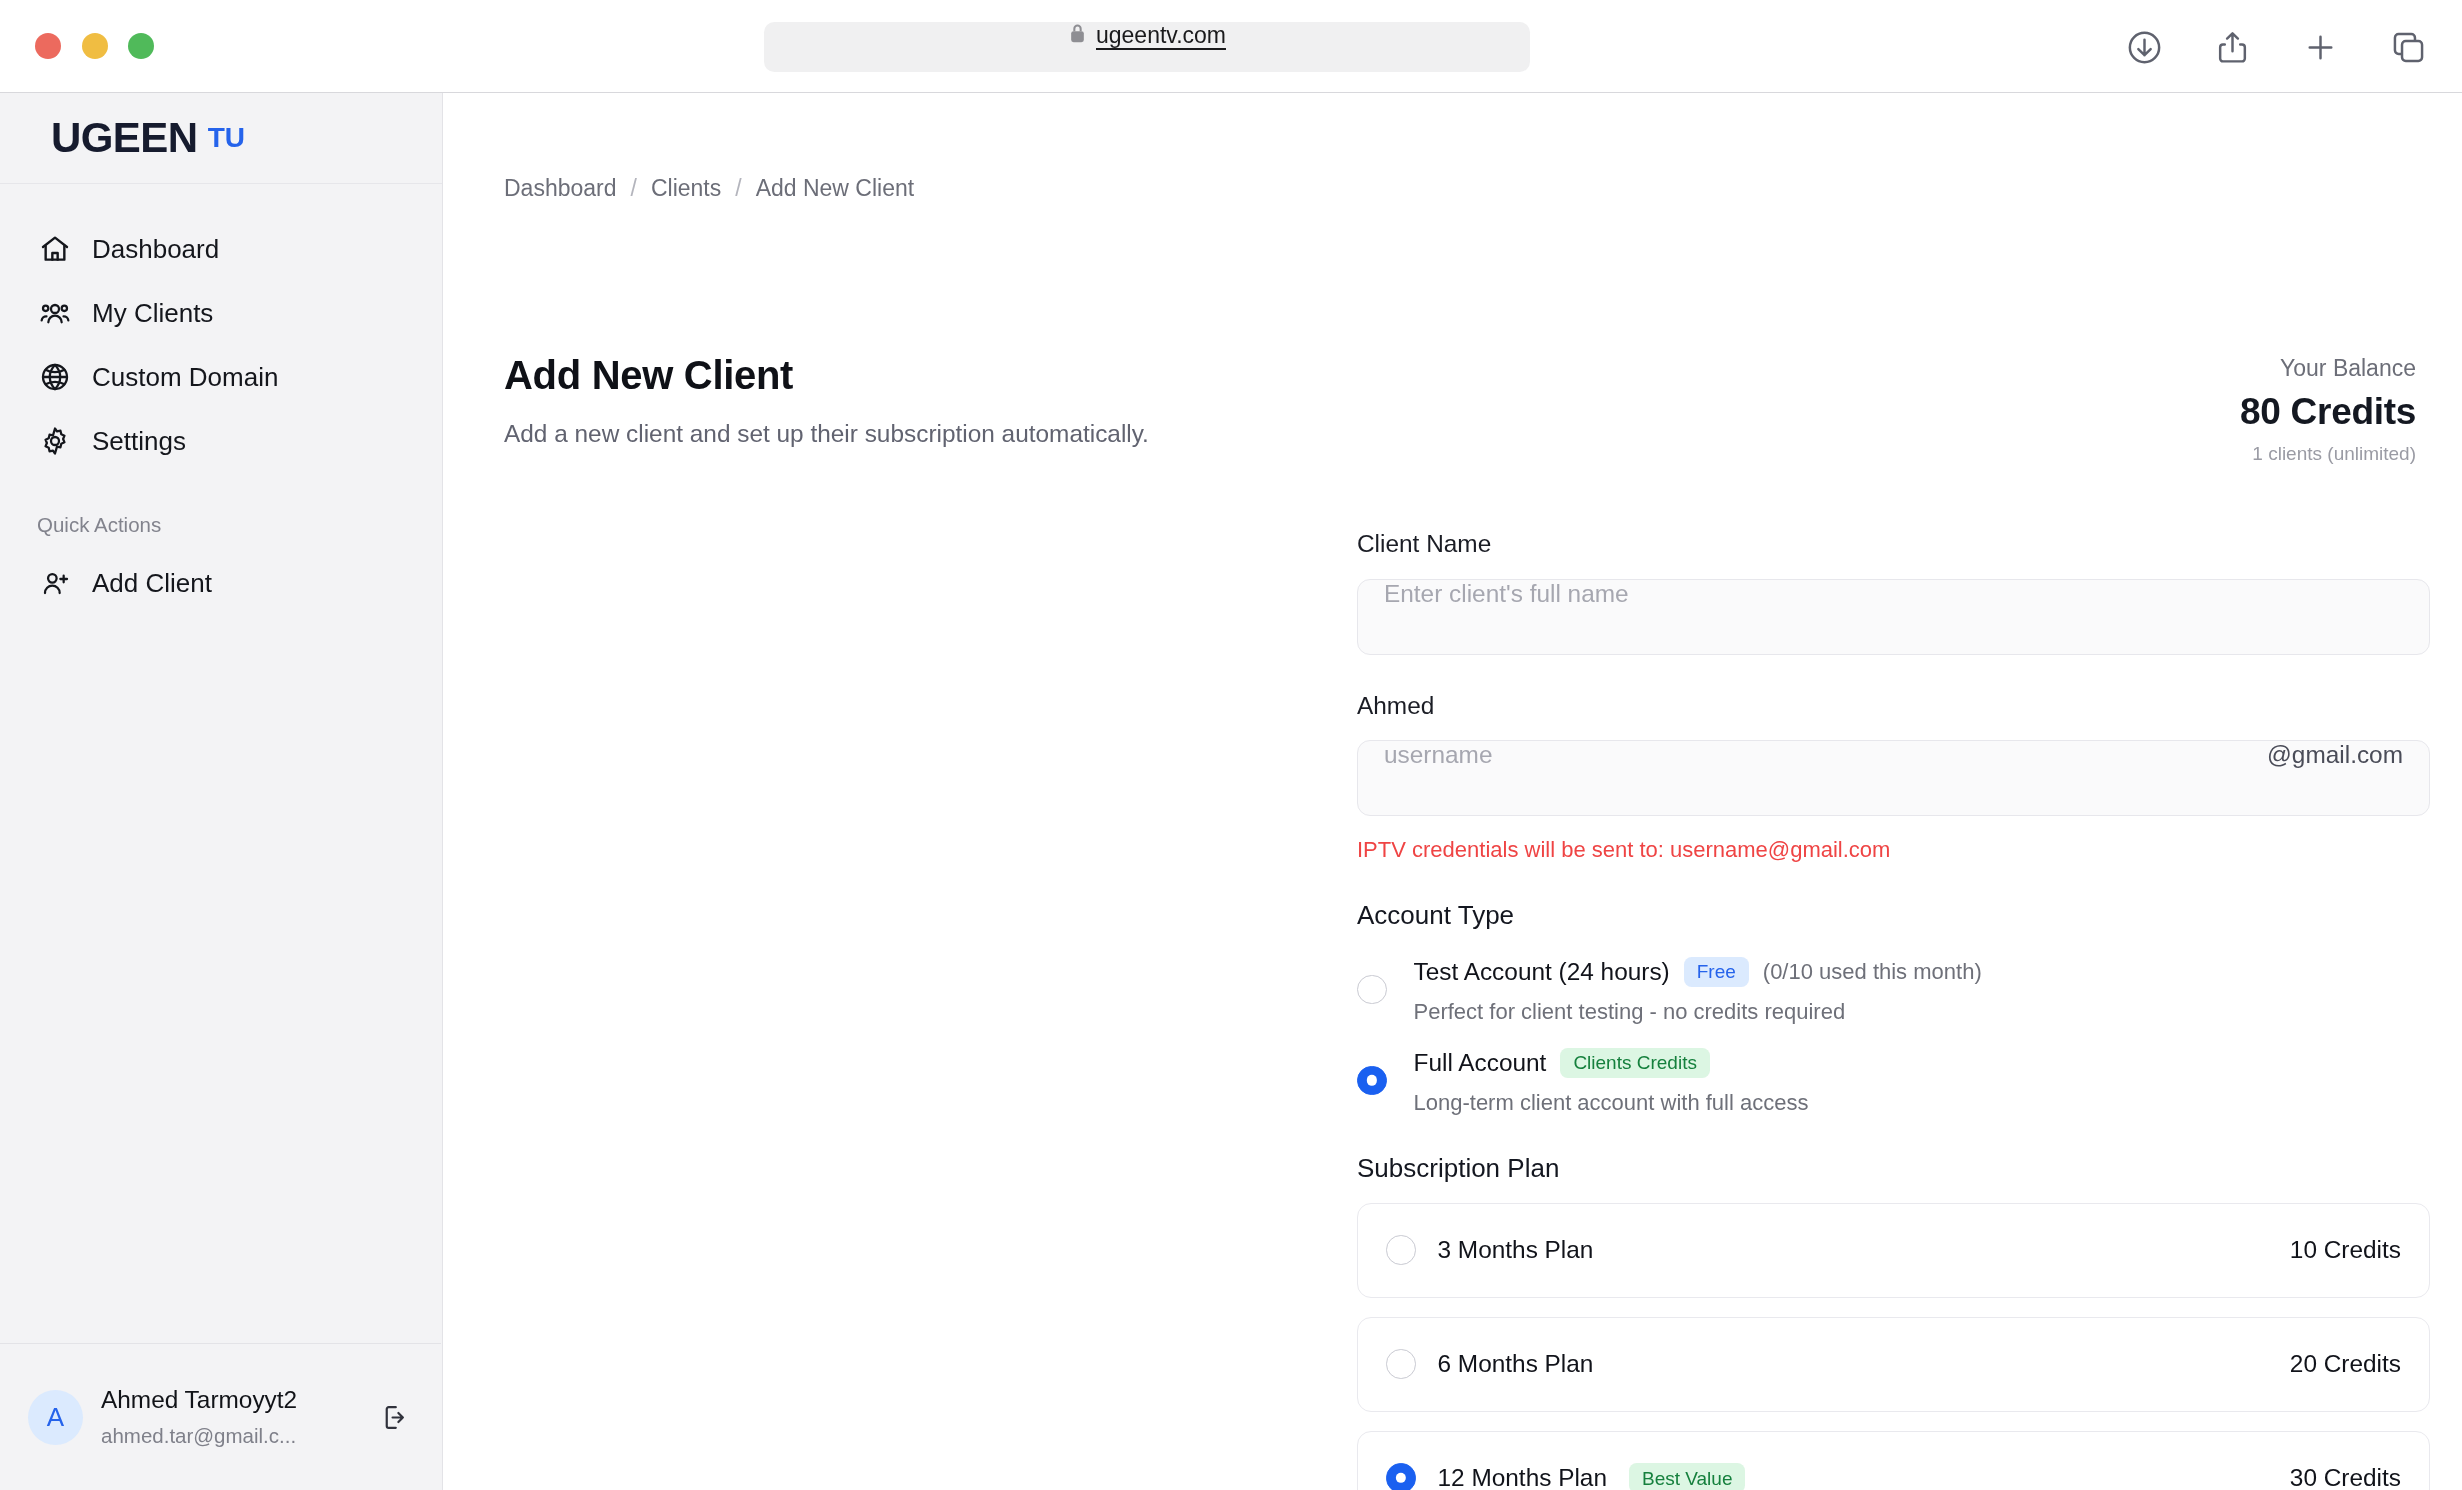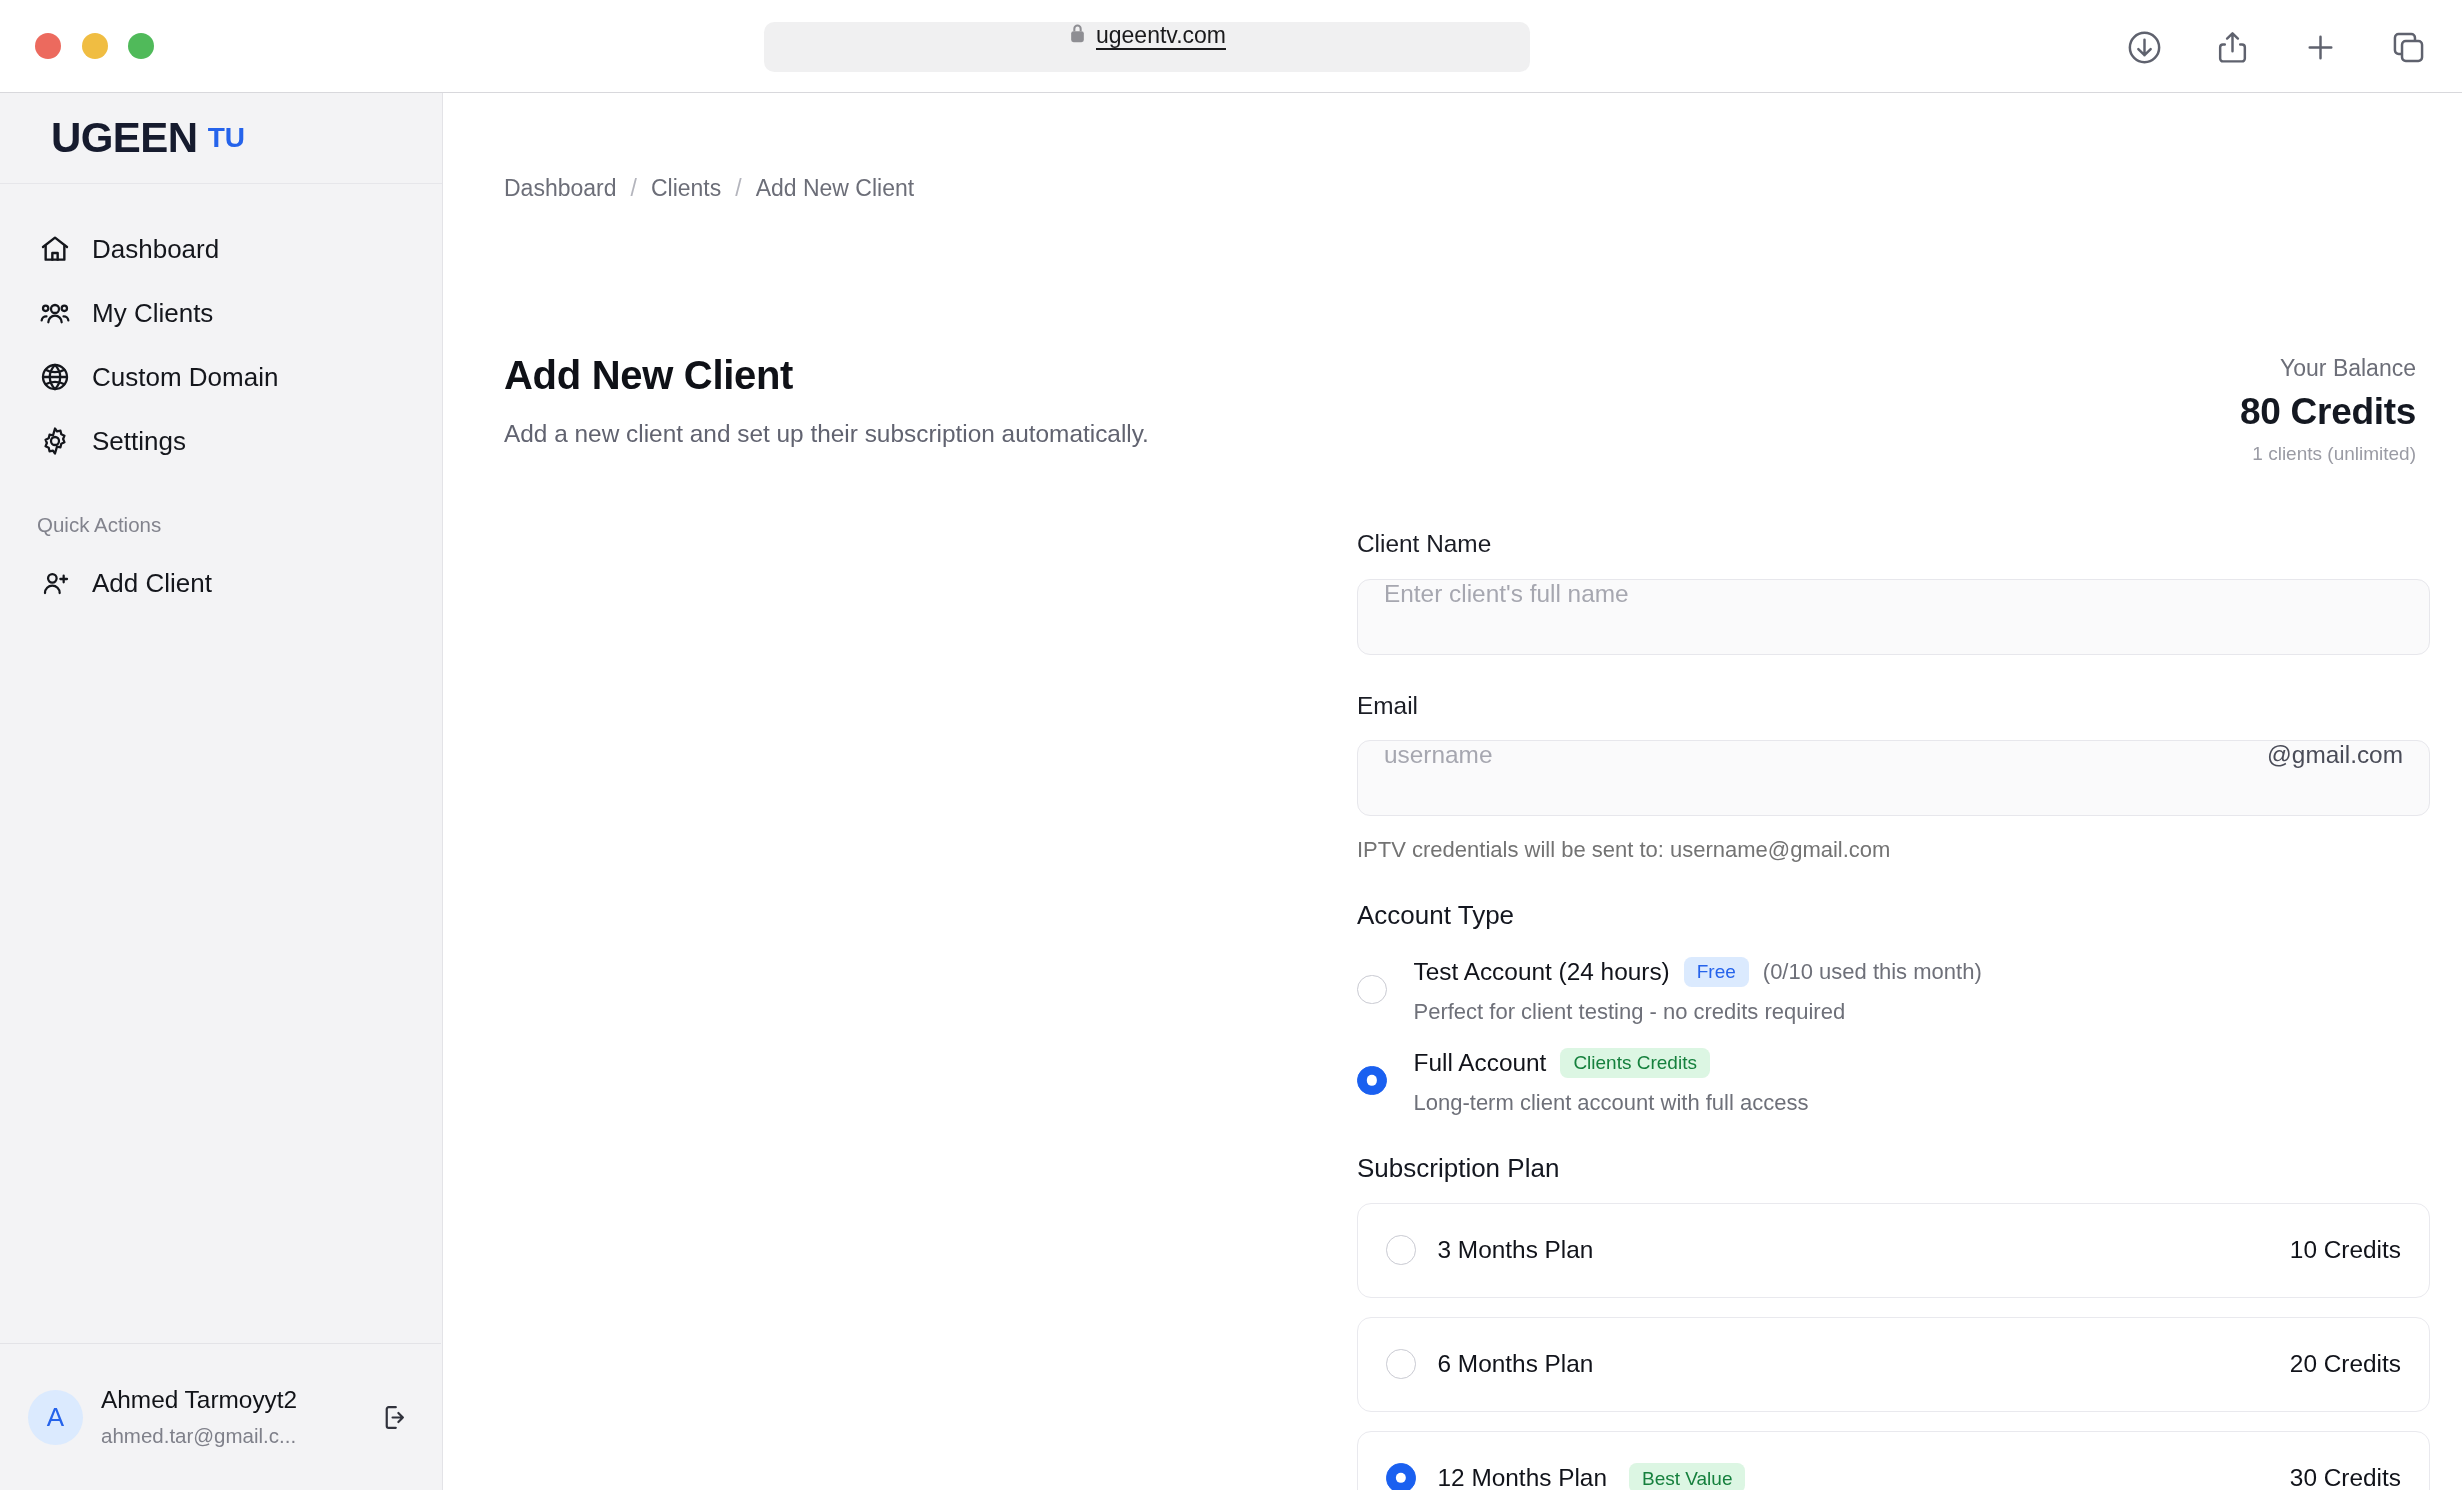--- a/index.html
+++ b/index.html
@@ -145,21 +145,21 @@
     height: 76px;
     background: #fafafb;
     border: 1.9px solid #e7e7ec;
     border-radius: 13px;
     display: flex; 
     padding: 0 26px;
     cursor: text;
   }
   .input-ph { font-size: 24.4px; color: #a6a7b0; flex: 1 1 auto; }
   .input-suffix { font-size: 24.4px; color: #4a4c58; }
-  .field-hint { font-size: 22px; color: #737373; margin-top: 20.5px; }
+  .field-hint { font-size: 22px; color: #ef4444; margin-top: 20.5px; }
 
   .group-title { font-size: 26px; color: #141720; }
 
   .radio-row { display: flex; align-items: flex-start; gap: 0; }
   .radio {
     width: 29.5px; height: 29.5px; border-radius: 50%;
     border: 1.9px solid #c9cad2; background: #ffffff;
     flex: 0 0 auto; cursor: pointer;
     position: relative;
   }
@@ -356,21 +356,21 @@
   <div class="form">
 
     <div>
       <div class="field-label">Client Name</div>
       <div class="input-box">
         <span class="input-ph">Enter client's full name</span>
       </div>
     </div>
 
     <div style="margin-top:37px">
-      <div class="field-label">Email</div>
+      <div class="field-label">Ahmed</div>
       <div class="input-box">
         <span class="input-ph">username</span>
         <span class="input-suffix">@gmail.com</span>
       </div>
       <div class="field-hint">IPTV credentials will be sent to: username@gmail.com</div>
     </div>
 
     <div style="margin-top:37px">
       <div class="group-title">Account Type</div>
 

